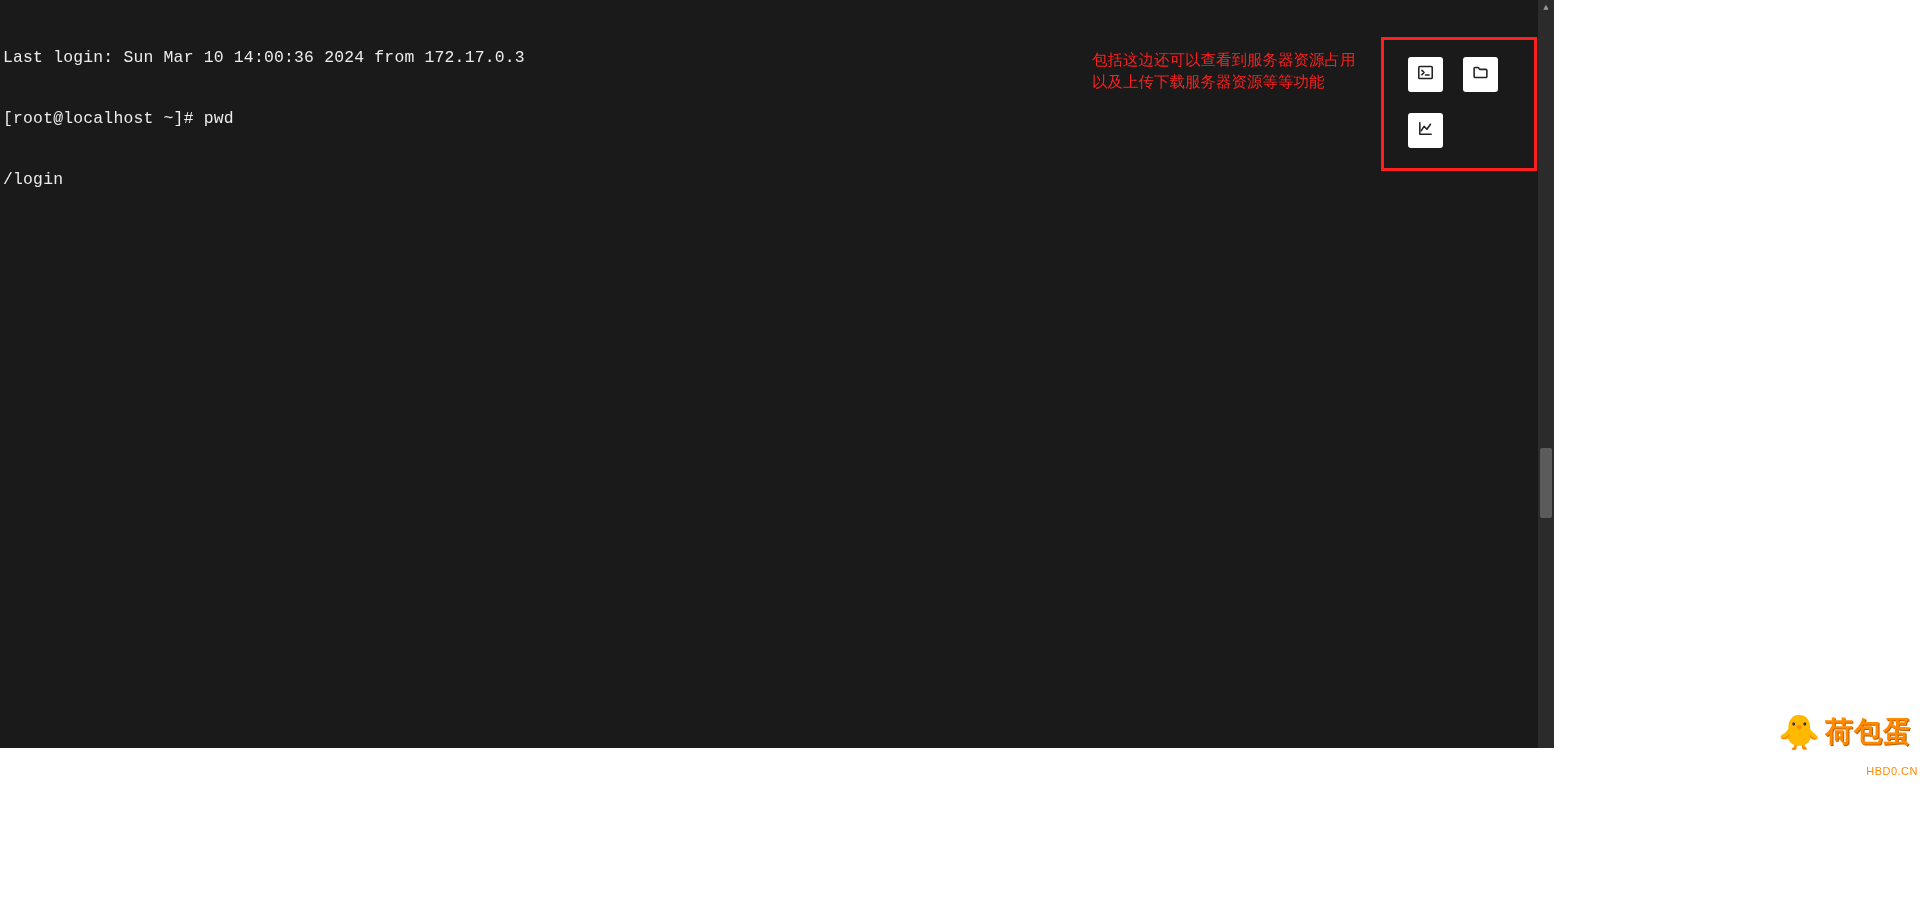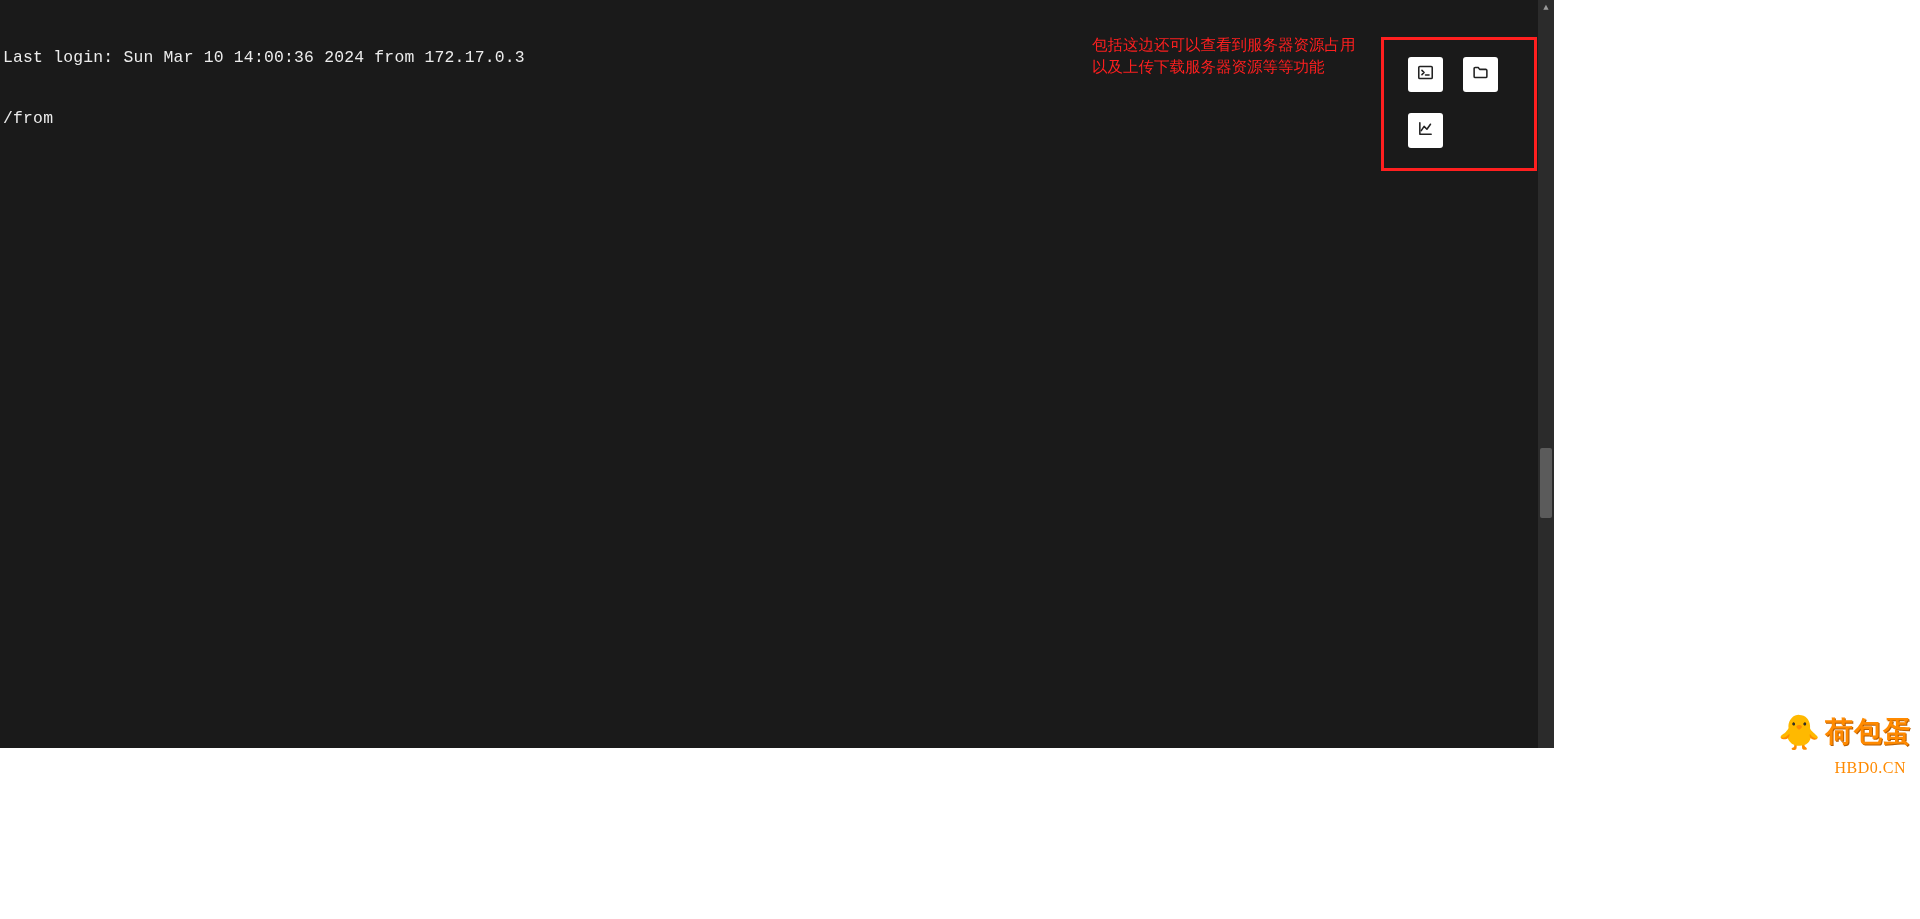--- a/index.html
+++ b/index.html
@@ -33,26 +33,26 @@
     display: inline-block;
     width: 9px;
     height: 17px;
     background: #ececec;
     vertical-align: -2px;
     margin-left: 2px;
   }
   .annotation-text {
     position: absolute;
     color: #ff1f1f;
-    font-family: Liberation Mono, monospace;
+    font-family: Liberation Serif, serif;
     font-size: 15.5px;
     line-height: 22px;
     text-align: left;
     left: 1092px;
-    top: 35px;
+    top: 49px;
     white-space: nowrap;
   }
   .highlight-box {
     position: absolute;
     left: 1381px;
     top: 37px;
     width: 156px;
     height: 134px;
     border: 3px solid #ff1f1f;
     pointer-events: none;
@@ -122,40 +122,41 @@
   }
   .wm-duck { font-size: 34px; line-height: 1; filter: saturate(1.2); }
   .wm-text {
     font-size: 28px;
     color: #ff8a00;
     text-shadow: 1px 1px 0 #b85d00;
     letter-spacing: 1px;
   }
   .wm-sub {
     position: absolute;
-    right: 14px;
+    right: 2px;
     bottom: 168px;
     transform: translateY(26px);
-    font-family: Liberation Serif, serif;
-    font-size: 16px;
+    font-family: Liberation Sans, sans-serif;
+    font-size: 11px;
     color: #ff8a00;
     letter-spacing: 0.5px;
     user-select: none;
   }
 </style>
 </head>
 <body>
 
 <div class="page-bg"></div>
 
 <div class="viewport">
 
   <div class="terminal">
     <span class="line">Last login: Sun Mar 10 14:00:36 2024 from 172.17.0.3</span>
-    <span class="line">/from</span>
+    <span class="line">[root@localhost ~]# pwd</span>
+    <span class="line">/login</span>
   </div>
 
   <div class="annotation-text">
     <div>包括这边还可以查看到服务器资源占用</div>
     <div>以及上传下载服务器资源等等功能</div>
   </div>
 
   <div class="icon-btn btn-terminal" title="terminal">
     <span>
       <svg viewBox="0 0 24 24" fill="none" stroke="#222" stroke-width="2.2" stroke-linecap="round" stroke-linejoin="round">

